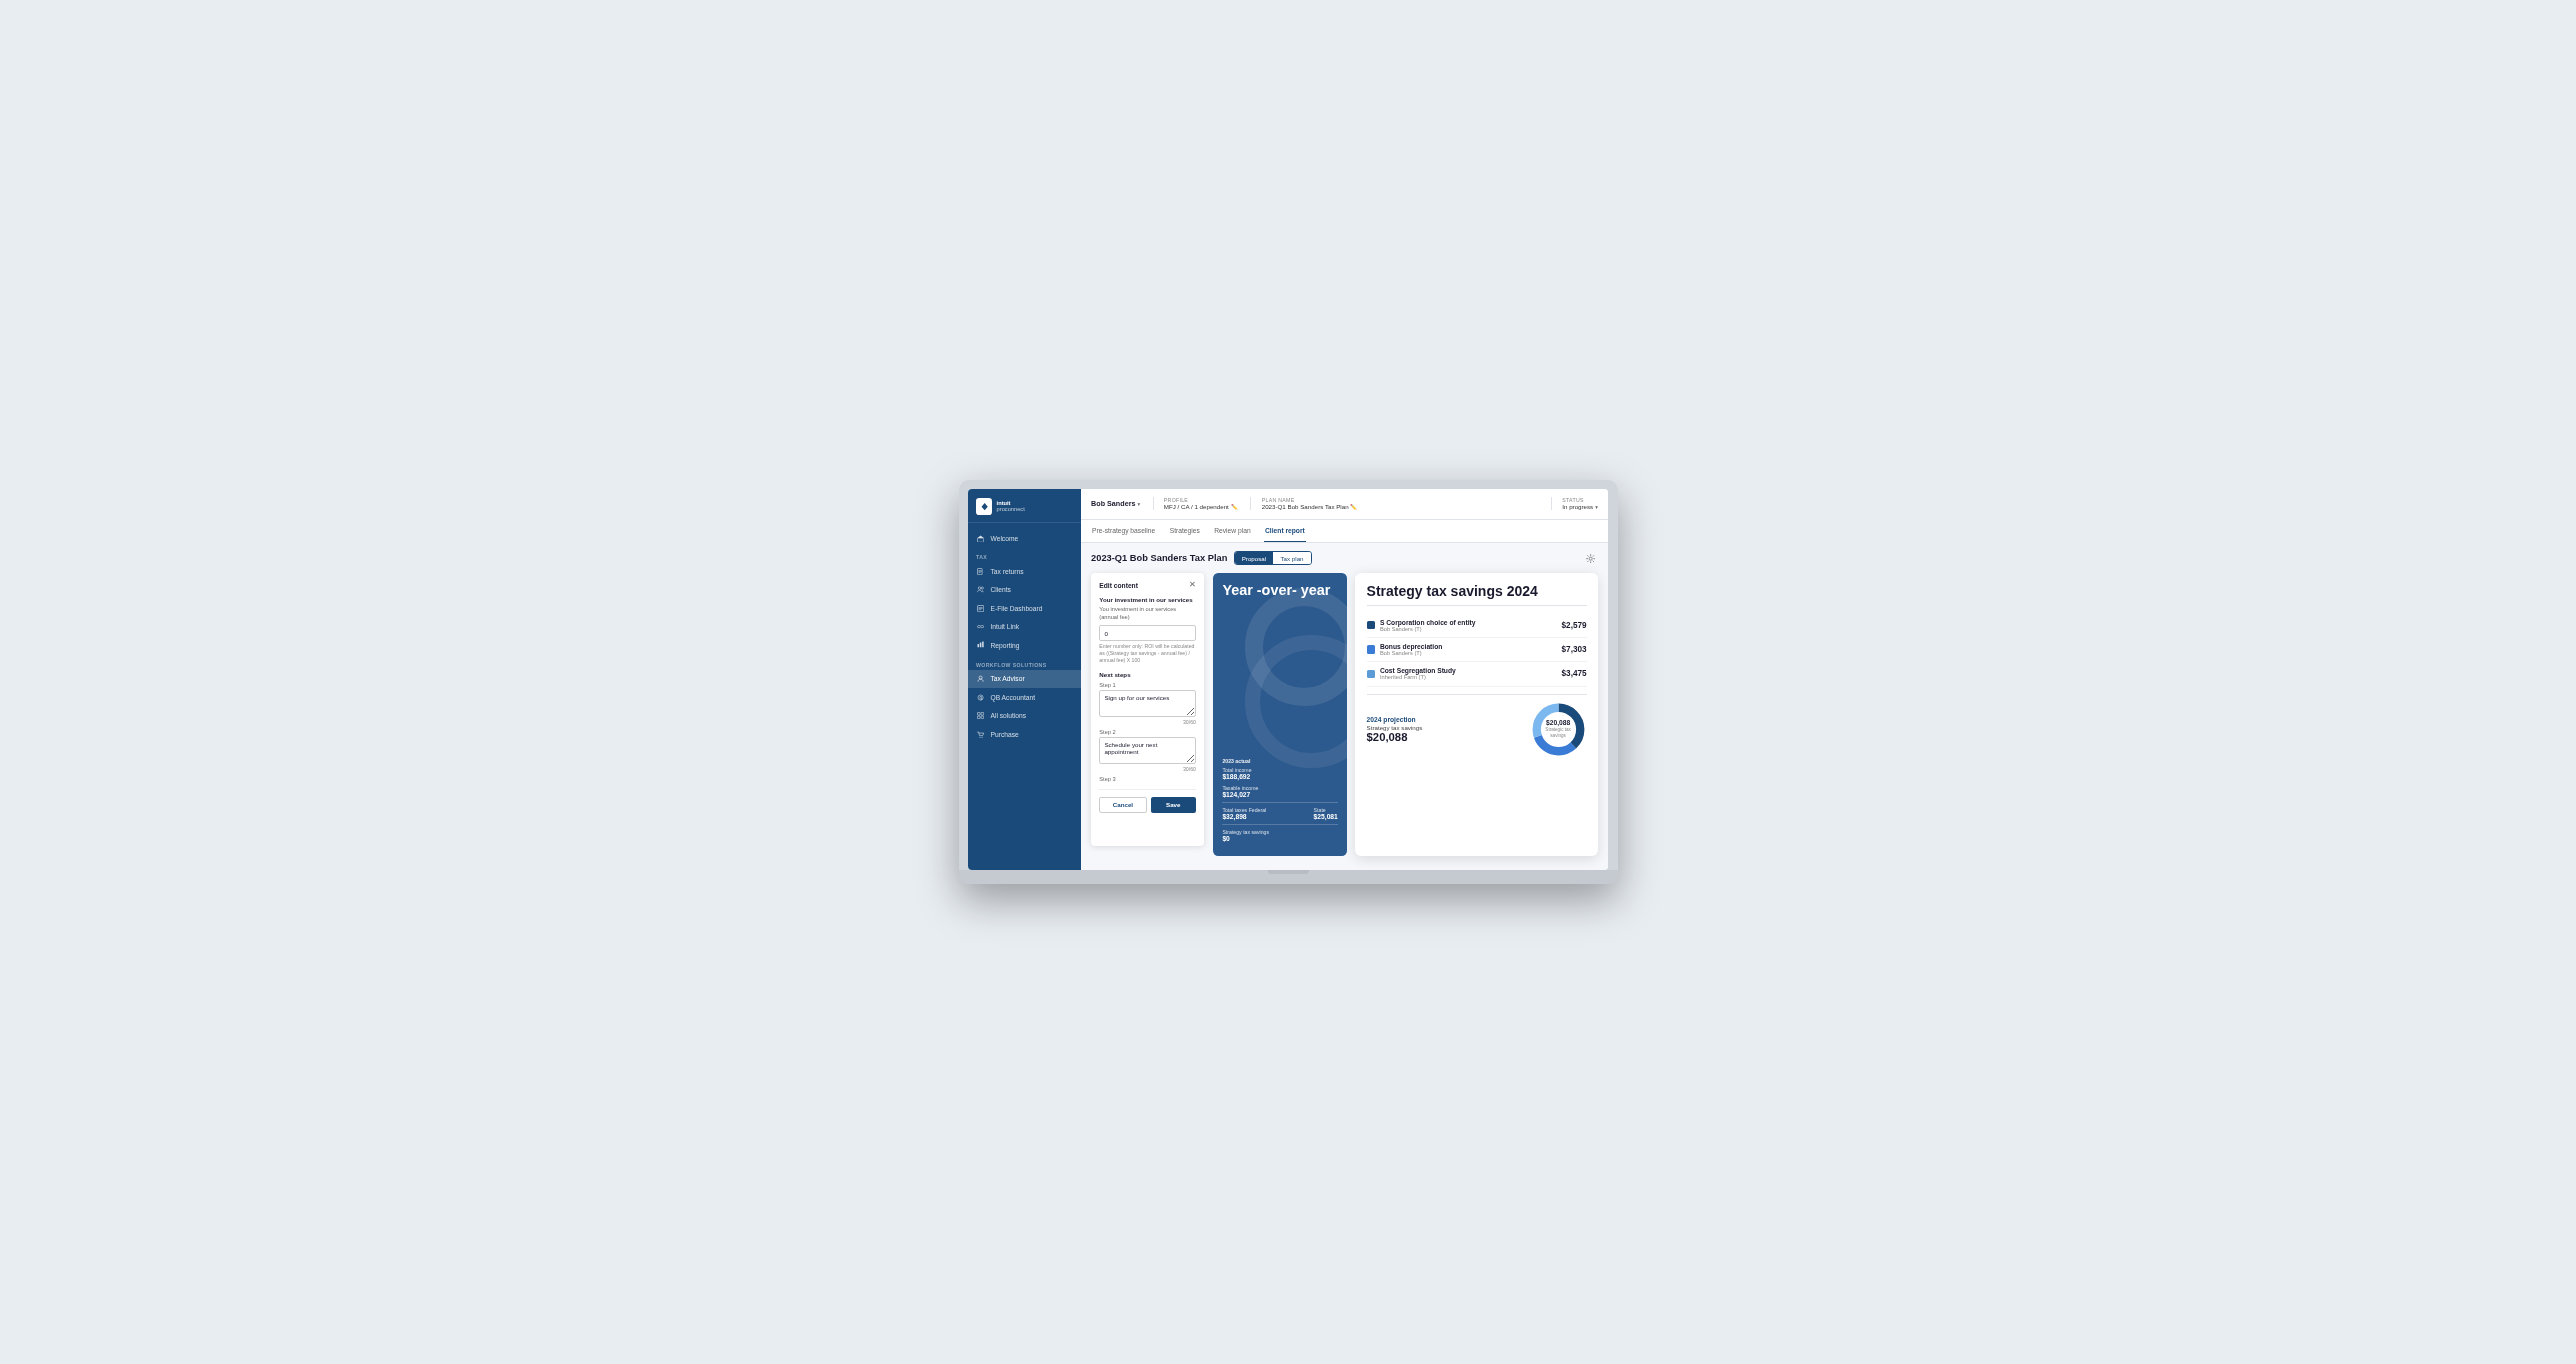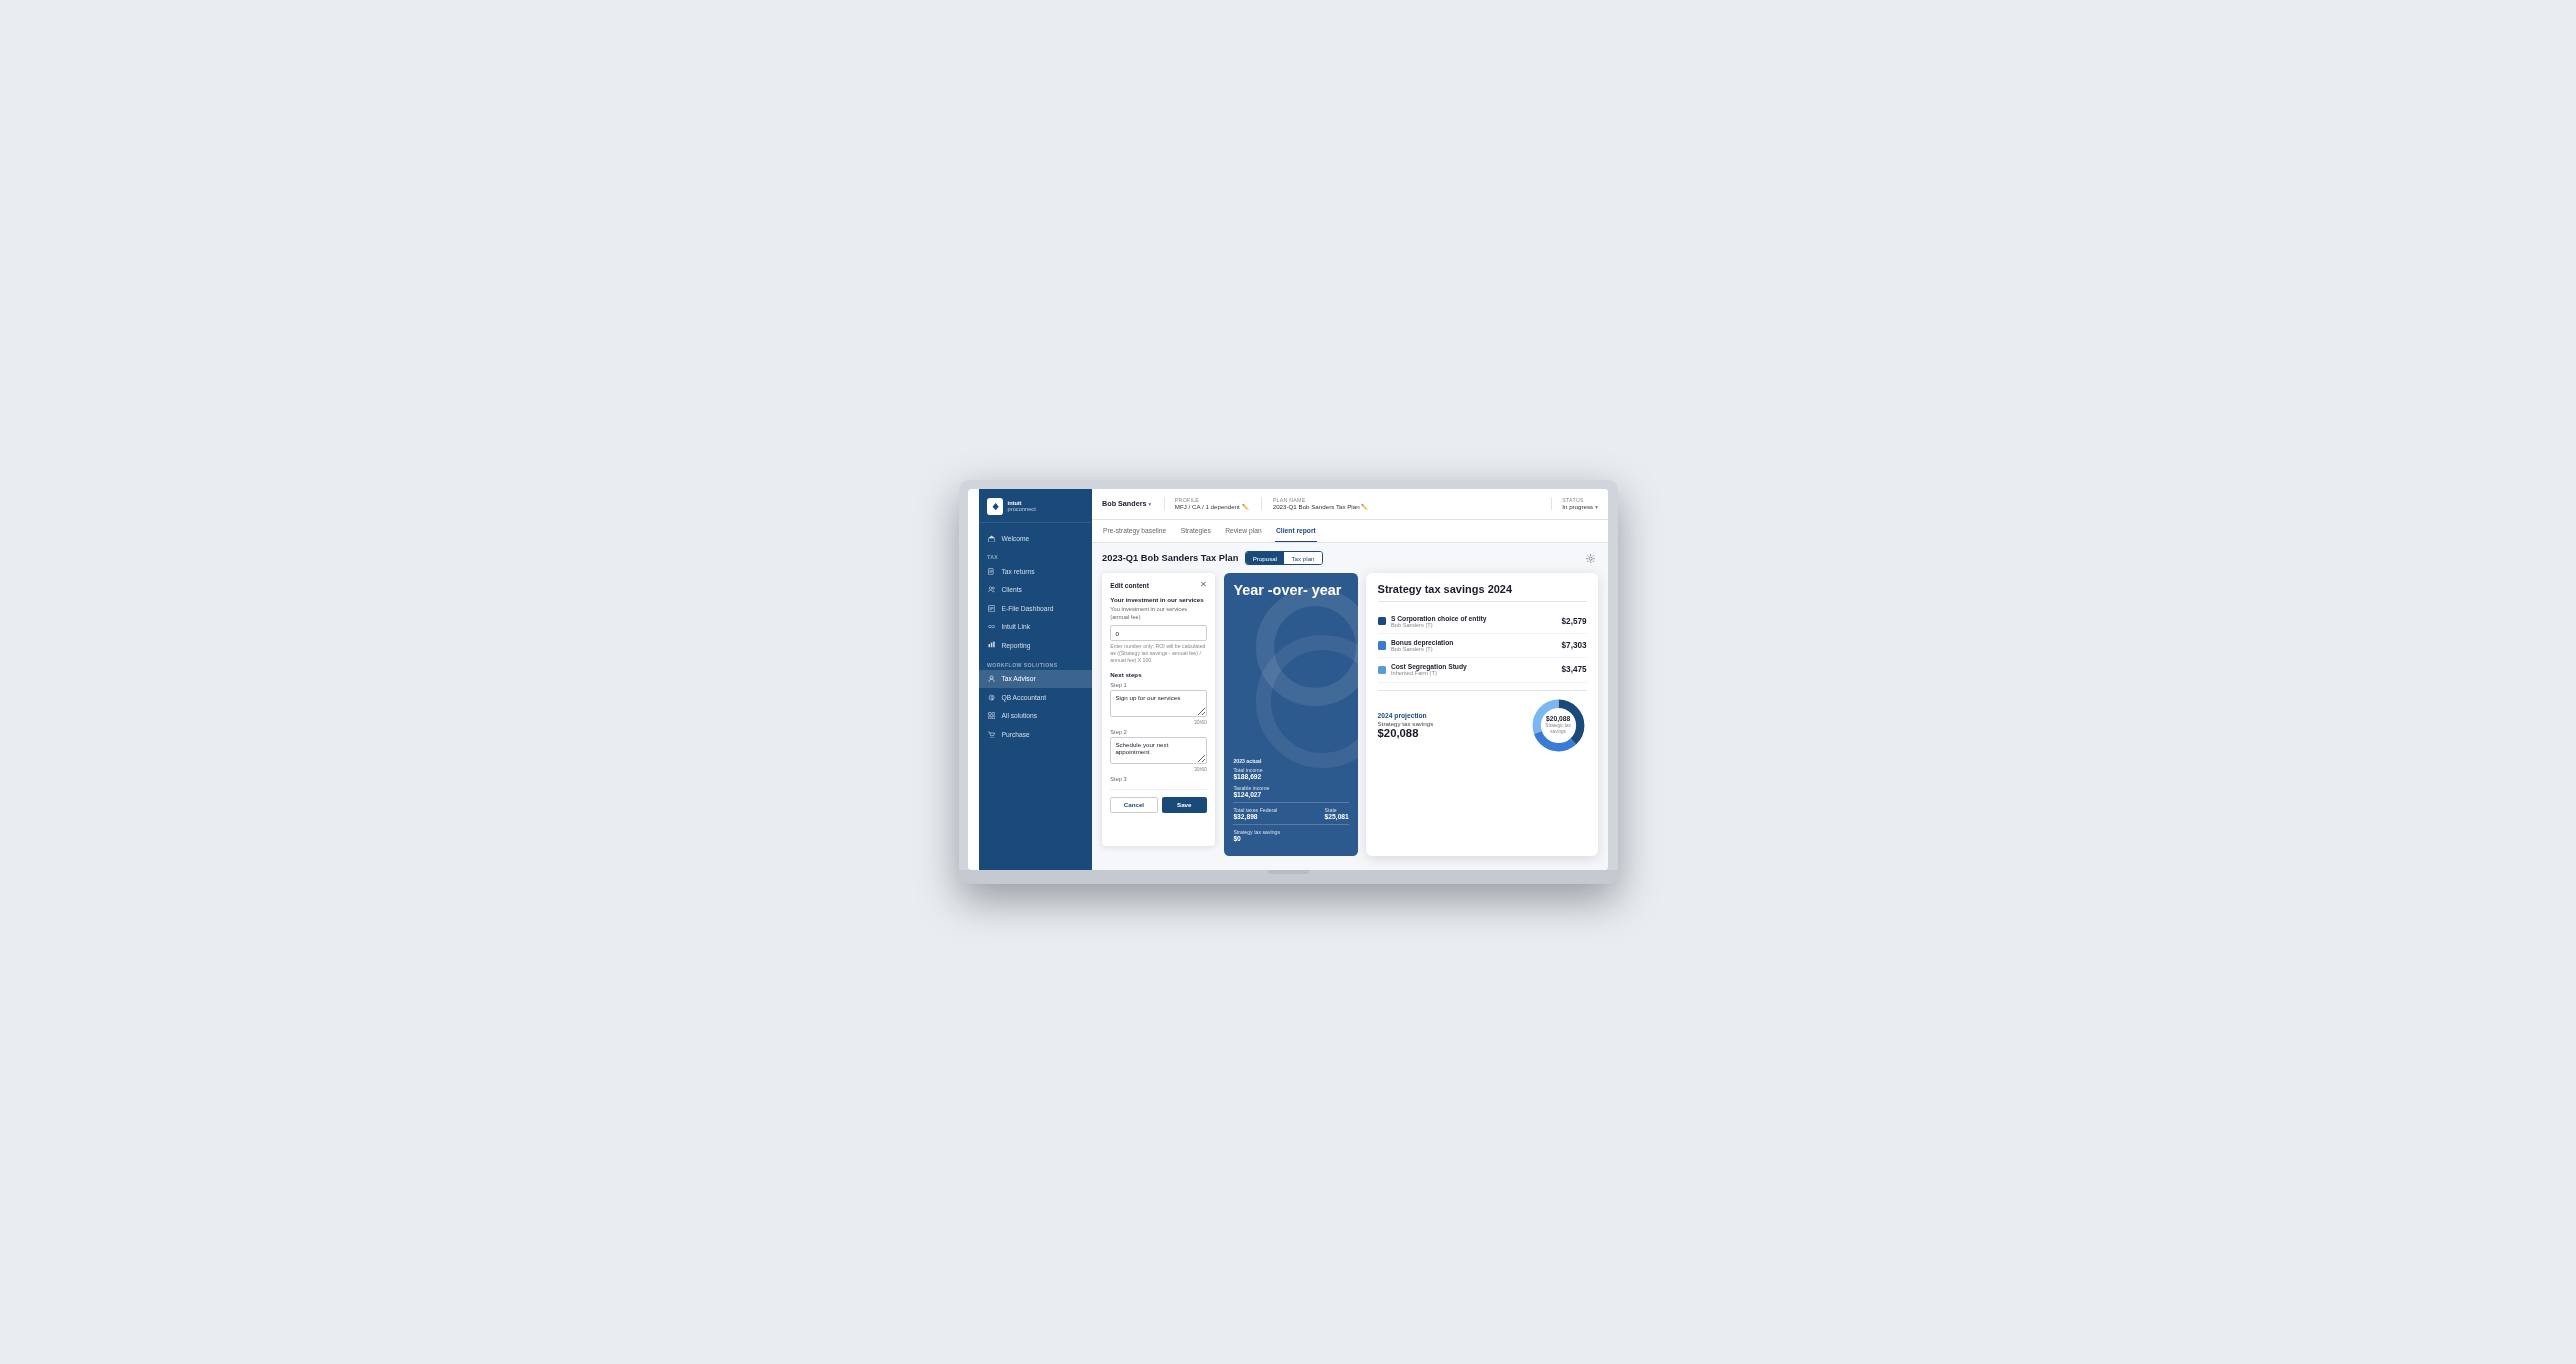--- a/index.html
+++ b/index.html
@@ -45,21 +45,20 @@
       border-radius: 0 0 3.1px 3.1px;
       margin: 0 auto;
     }
 
     
     .app-container {
       display: flex;
       flex: 1;
       height: 100%;
       overflow: hidden;
-      padding-left: 11px;
     }
 
     
     .sidebar {
       width: 113px;
       background: #1a4a7a;
       flex-shrink: 0;
       display: flex;
       flex-direction: column;
       padding: 0;
@@ -492,21 +491,21 @@
     
     .strategy-card {
       flex: 1;
       background: #fff;
       border-radius: 6.2px;
       padding: 10.3px 11.3px;
       box-shadow: 0 2.1px 12.4px rgba(0,0,0,0.12);
       overflow: hidden;
     }
     .strategy-title {
-      font-size: 11px;
+      font-size: 14px;
       font-weight: 800;
       color: #1a1a2e;
       margin-bottom: 7.2px;
       padding-bottom: 6.2px;
       border-bottom: 0.5px solid #e0e4e8;
     }
     .strategy-item {
       display: flex;
       align-items: center;
       gap: 5.2px;

